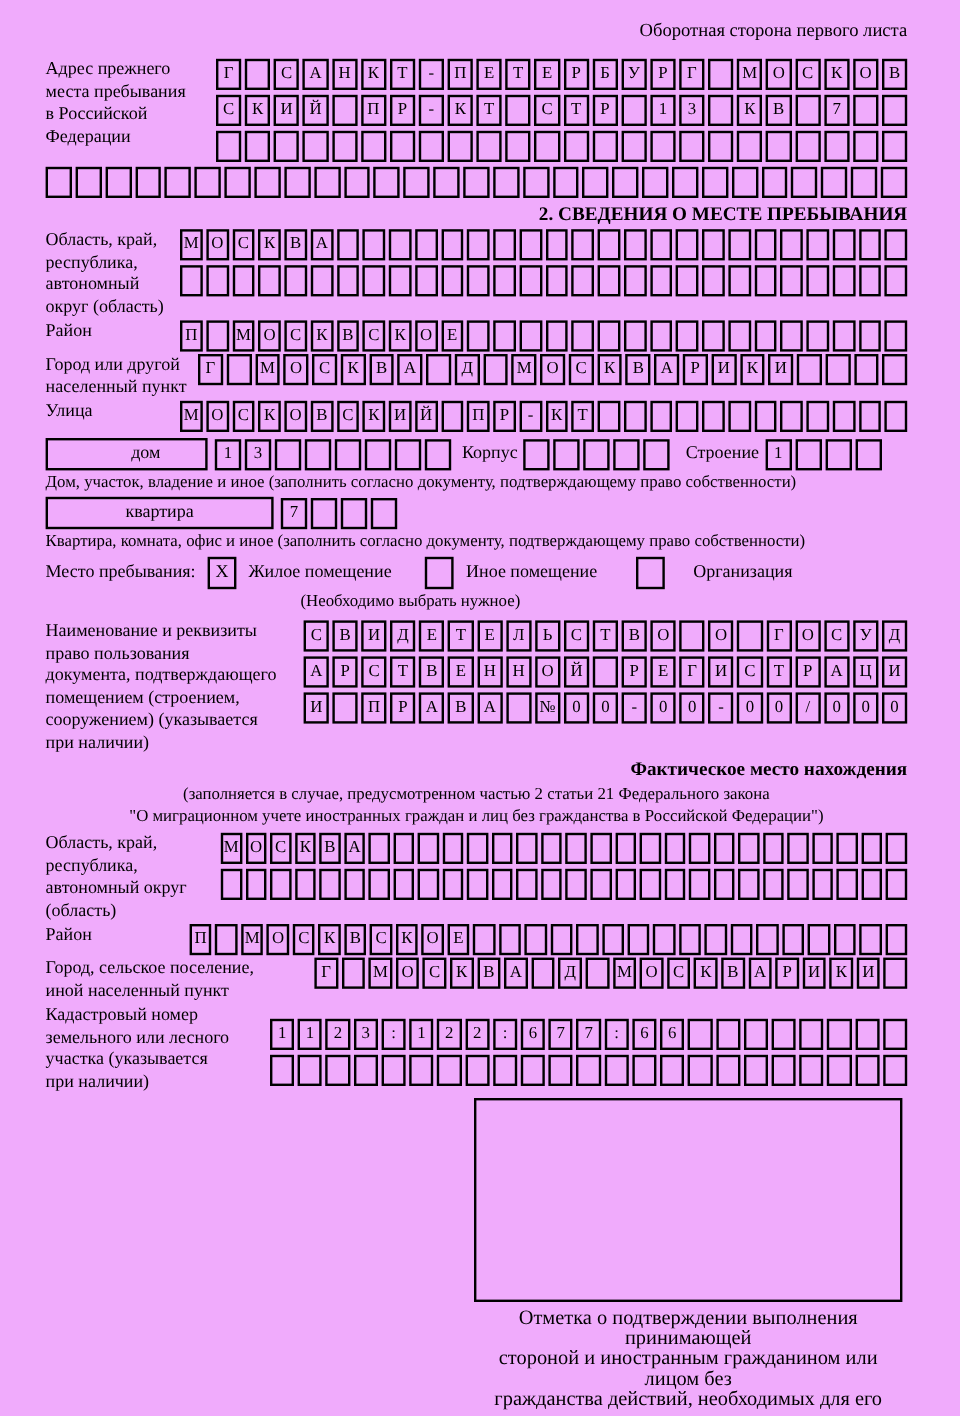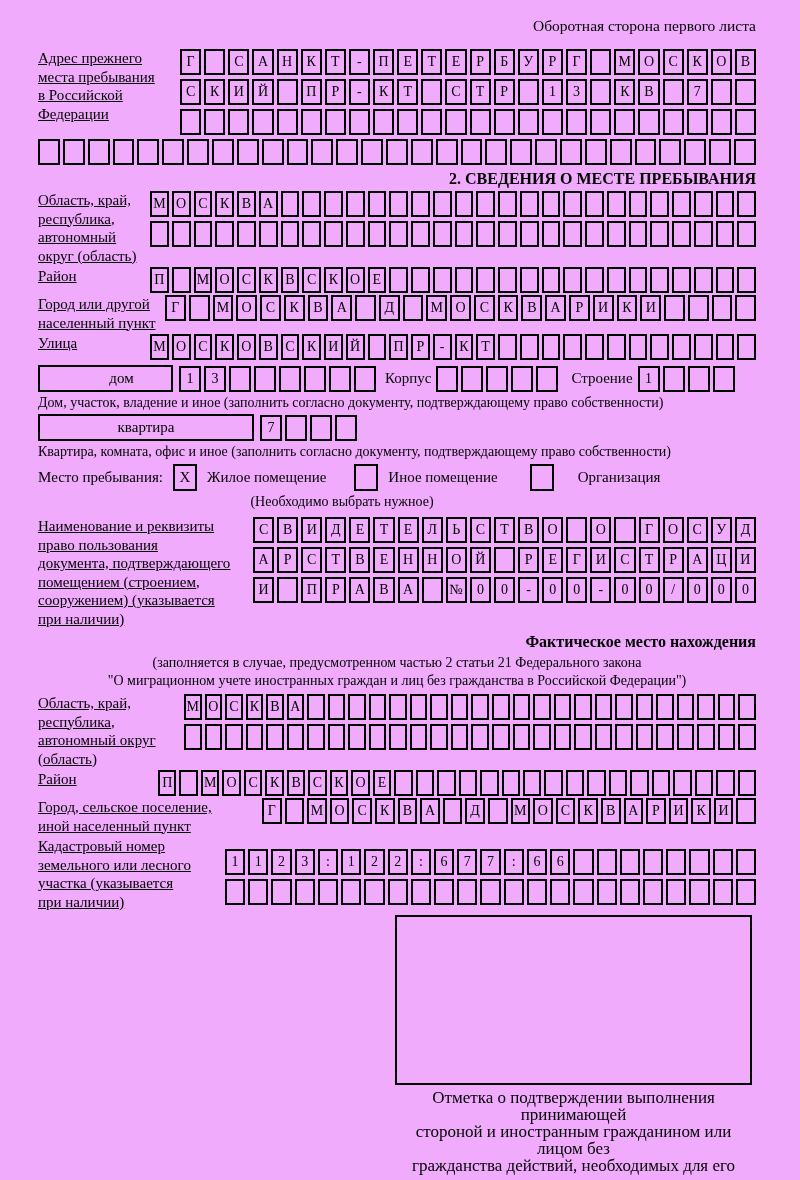--- a/index.html
+++ b/index.html
@@ -5,21 +5,21 @@
   html, body { margin: 0; padding: 0; background: #fff; }
   .page {
     width: 800px; height: 1180px; box-sizing: border-box;
     padding: 16px 44px 0 38px;
     font-family: "Liberation Serif", "DejaVu Serif", serif;
     color: #000; background: #f0abfc; position: relative; overflow: hidden;
   }
   .title { text-align: right; font-size: 15.5px; line-height: 19px; }
 
   .field { display: flex; align-items: flex-start; }
-  .lbl { flex: 0 0 auto; font-size: 15px; line-height: 18.5px; text-decoration: underline; }
+  .lbl { flex: 0 0 auto; font-size: 15px; line-height: 18.5px; }
   .lbl div { white-space: nowrap; }
   .rows { flex: 1 1 auto; display: flex; flex-direction: column; gap: 4px; min-width: 0; }
 
   .cellrow { display: flex; gap: 3px; height: 26px; }
   .cell {
     flex: 1 1 0; box-sizing: border-box; border: 2px solid #000;
     display: flex; align-items: center; justify-content: center;
     font-size: 14px; line-height: 1; overflow: hidden;
   }
   .cellrow.fx .cell { flex: 0 0 22px; }
@@ -53,21 +53,21 @@
   .f-ulitsa { margin-top: 2px; }  .f-ulitsa .lbl { width: 112px; }
   .dom-row { margin-top: 5px; }
   .dom-box { width: 135px; margin-right: 6px; padding-left: 32px; }
   .dom-cells { width: 200px; margin-right: 6px; }
   .korpus-lbl { margin-right: 5px; }
   .korpus-cells { width: 125px; margin-right: 10px; }
   .stroenie-lbl { margin-right: 5px; }
   .stroenie-cells { width: 100px; }
   .n-dom { margin-top: 2px; }
   .kv-row { margin-top: 2px; }
-  .kv-box { width: 216px; margin-right: 6px; }
+  .kv-box { width: 190px; margin-right: 6px; }
   .kv-cells { width: 100px; }
   .n-kv { margin-top: 2px; }
   .place-row { margin-top: 3px; }
   .place-row .checkbox { margin: 0 10px; }
   .n-choose { margin-top: 2px; text-align: center; position: relative; left: -55px; }
   .f-doc { margin-top: 6px; } .f-doc .lbl { width: 215px; }
   .h-fact { margin-top: 4px; }
   .n-fact { margin-top: 2px; }
   .n-fact2 { margin-top: 0; }
   .f-oblast2 { margin-top: 4px; } .f-oblast2 .lbl { width: 146px; }

